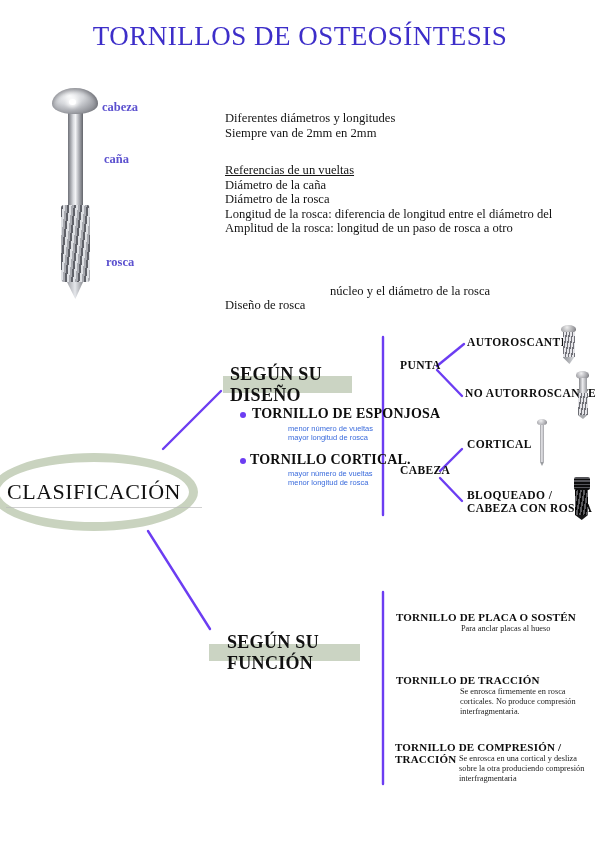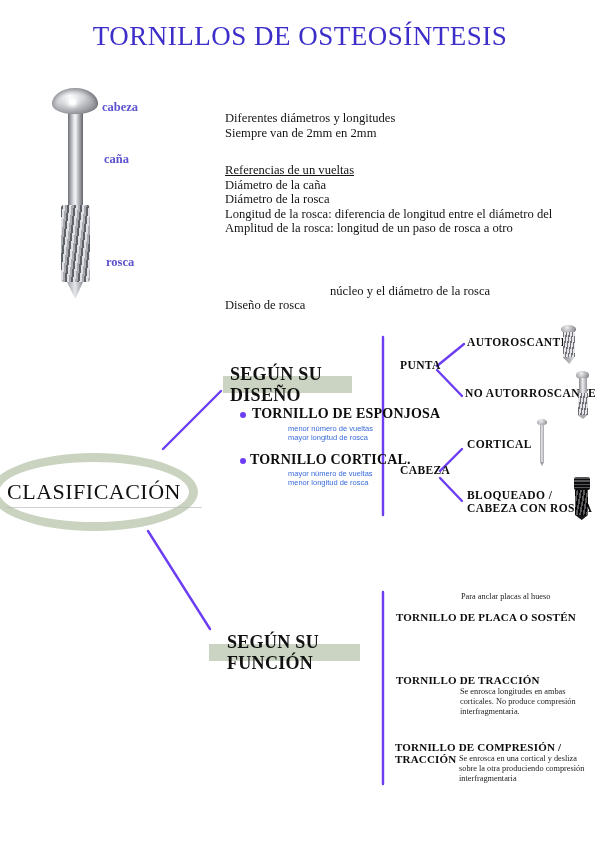--- a/index.html
+++ b/index.html
@@ -106,21 +106,21 @@
   .ms-locking .h{width:16px;height:13px;border-radius:2px;background:repeating-linear-gradient(0deg,#0c0c0c 0 1.6px,#55555a 1.6px 3.2px);}
   .ms-locking .t{width:13px;height:25px;background:repeating-linear-gradient(100deg,#060606 0 1.6px,#5a5a5e 1.6px 3.4px);}
   .ms-locking .p{width:13px;height:5px;background:#161618;clip-path:polygon(0 0,100% 0,52% 100%);}
 
   
   .func-title{font-size:11px;font-weight:bold;letter-spacing:.2px;color:#0d0d0d;}
   .ft1{left:396px;top:611px;}
   .ft2{left:396px;top:674px;}
   .ft3{left:395px;top:741px;}
   .func-desc{font-size:8.3px;line-height:10px;color:#222;}
-  .fd1{left:461px;top:592px;}
+  .fd1{left:461px;top:624px;}
   .fd2{left:460px;top:687px;}
   .fd3{left:459px;top:754px;}
 </style>
 </head>
 <body>
 
 <div class="abs page-title">TORNILLOS DE OSTEOSÍNTESIS</div>
 
 <div class="abs screw-photo">
   <div class="sp-head"></div>
@@ -218,21 +218,21 @@
   <span>SEGÚN SU FUNCIÓN</span>
 </div>
 
 <div class="abs func-title ft1">TORNILLO DE PLACA O SOSTÉN</div>
 <div class="abs func-desc fd1">
   <div>Para anclar placas al hueso</div>
 </div>
 
 <div class="abs func-title ft2">TORNILLO DE TRACCIÓN</div>
 <div class="abs func-desc fd2">
-  <div>Se enrosca longitudes en ambas</div>
+  <div>Se enrosca firmemente en rosca</div>
   <div>corticales. No produce compresión</div>
   <div>interfragmentaria.</div>
 </div>
 
 <div class="abs func-title ft3">TORNILLO DE COMPRESIÓN / TRACCIÓN</div>
 <div class="abs func-desc fd3">
   <div>Se enrosca en una cortical y desliza</div>
   <div>sobre la otra produciendo compresión</div>
   <div>interfragmentaria</div>
 </div>

